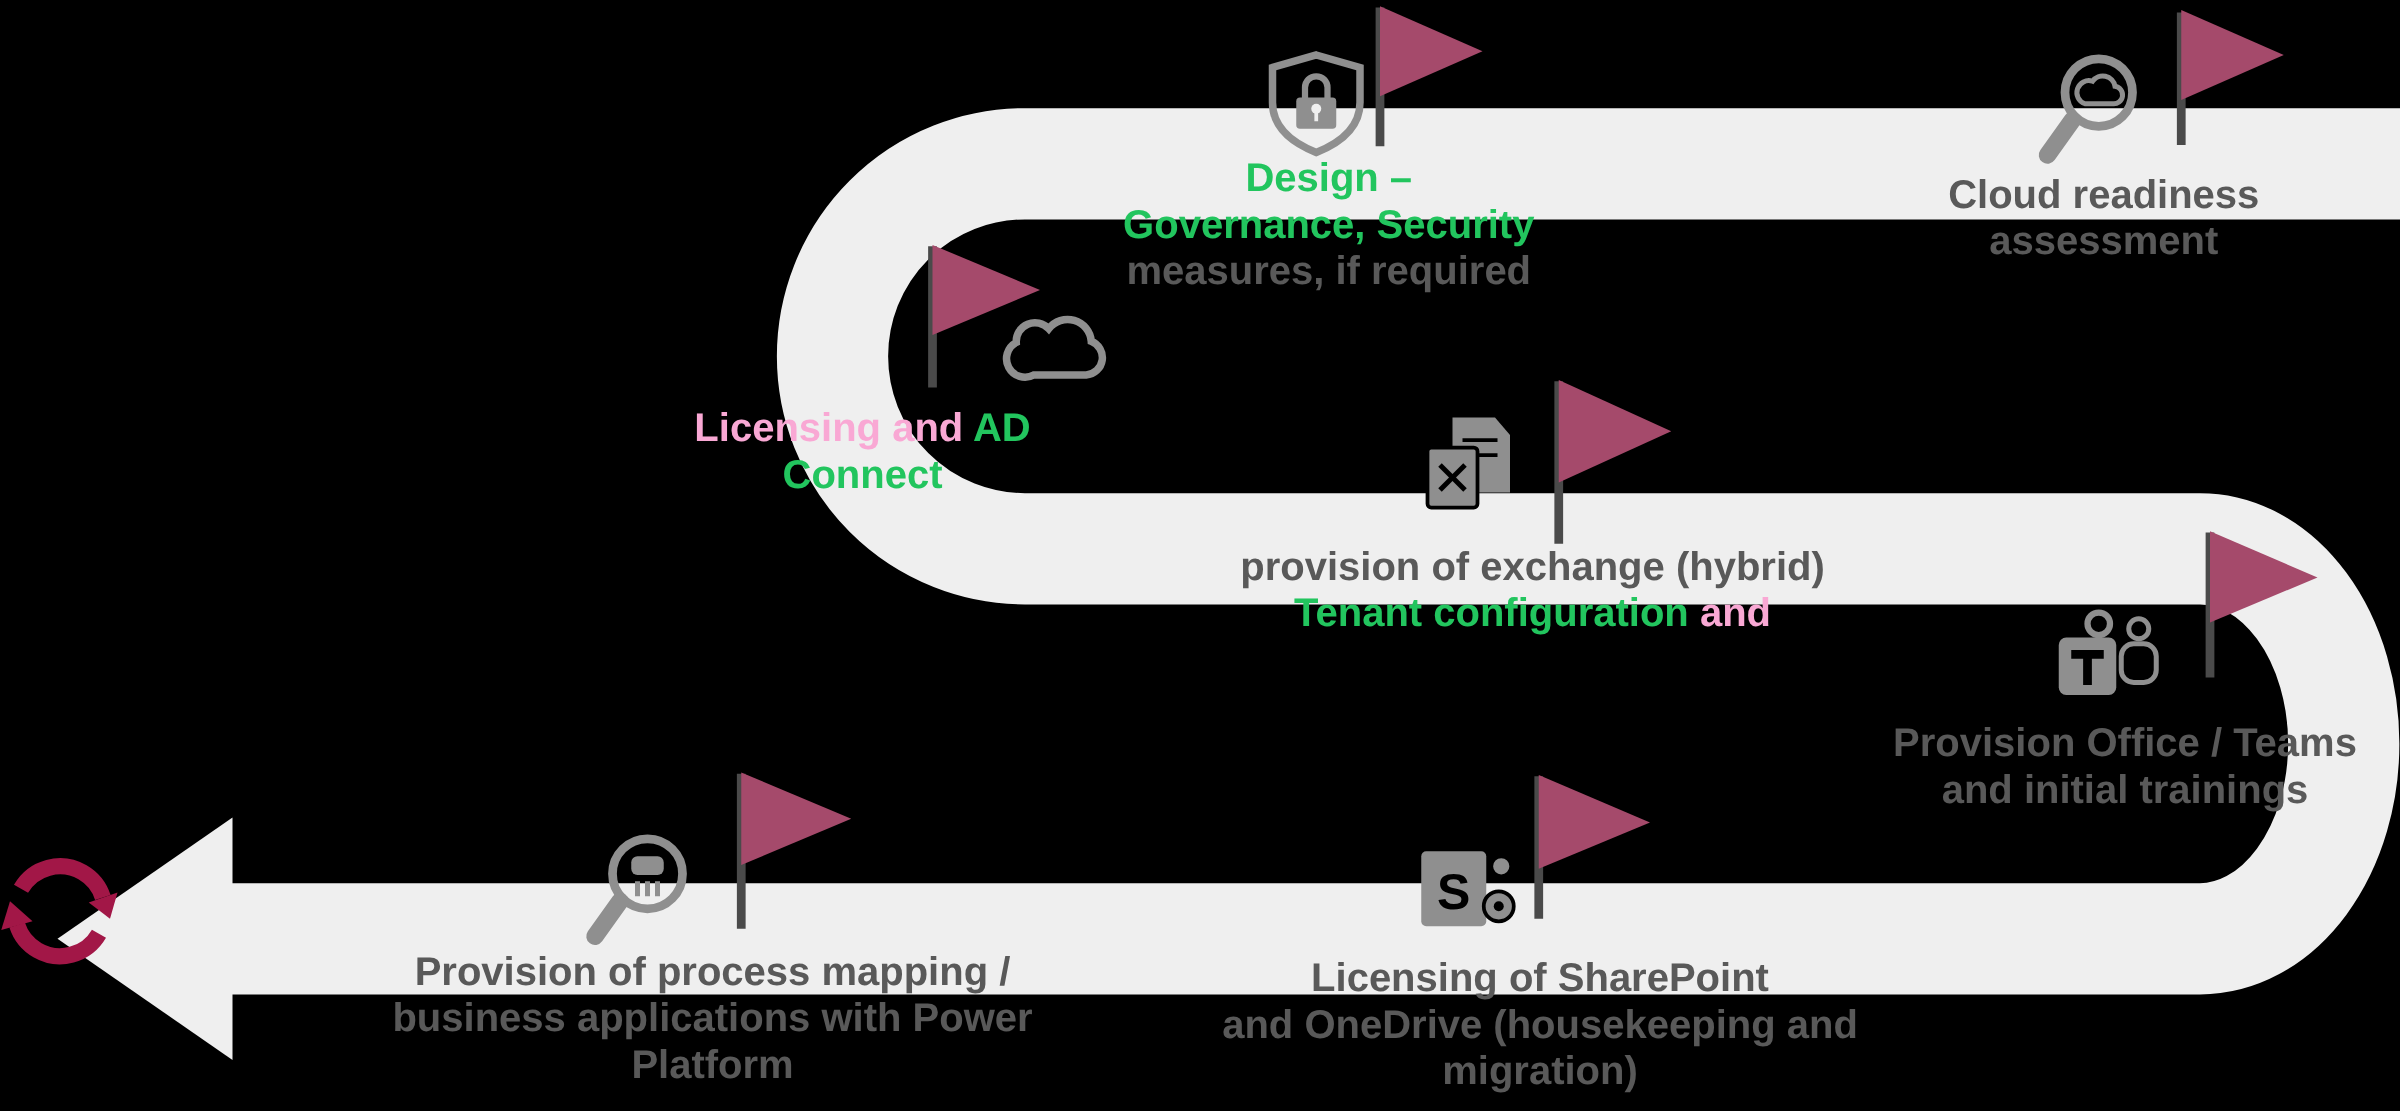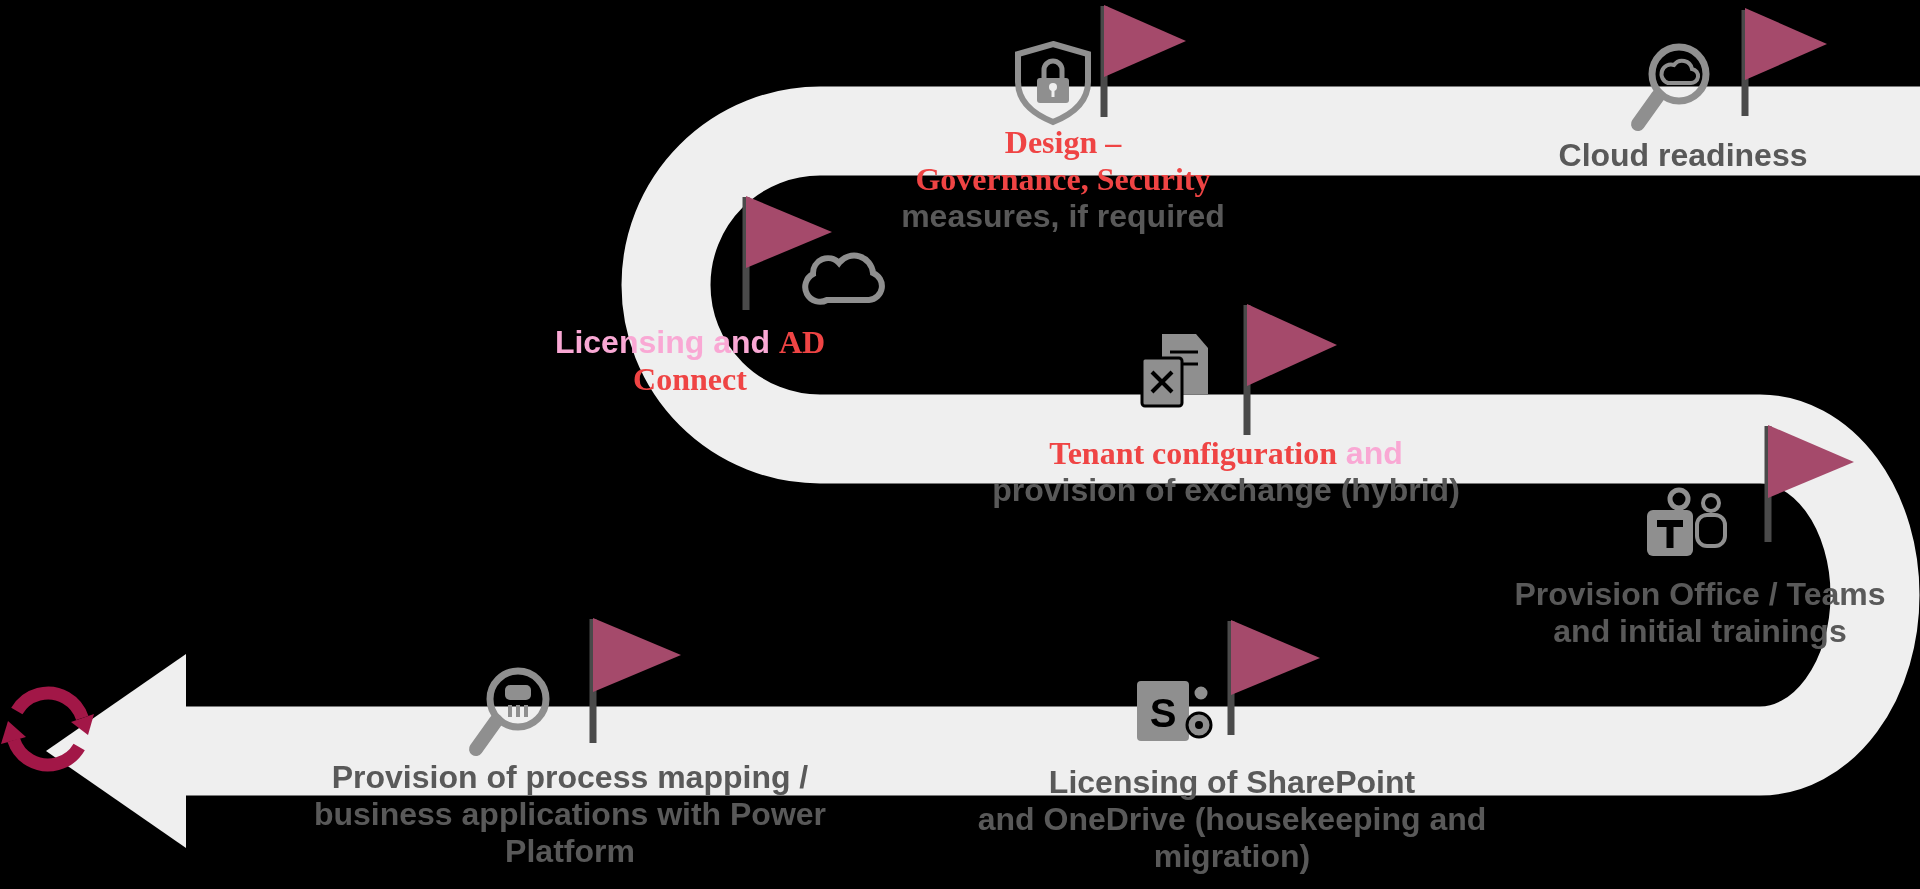--- a/index.html
+++ b/index.html
@@ -1,21 +1,21 @@
 <!DOCTYPE html>
 <html><head>
 <meta charset="utf-8">
 <style>
   html,body{margin:0;padding:0;background:#000;}
   #stage{position:relative;width:1920px;height:889px;background:#000;overflow:hidden;
          font-family:"Liberation Sans",sans-serif;}
   #stage svg.scene{position:absolute;left:0;top:0;}
   .label{position:absolute;transform:translateX(-50%);text-align:center;white-space:nowrap;
          font-weight:bold;font-size:32px;line-height:37px;color:#595959;}
-  .red{color:#ef4444;font-family:Liberation Serif, serif;}
+  .red{color:#22c55e;}
   .gray{color:#f9a8d4;}
 </style>
 </head>
 <body>
 
 <div id="stage">
 
   <svg class="scene" width="1920" height="889" viewBox="0 0 1920 889">
 
     <path d="M1925 131 H 820 A 154 154 0 0 0 820 439 H 1760 A 115 156 0 0 1 1760 751 H 183" fill="none" stroke="#EFEFEF" stroke-width="89"></path>
@@ -105,36 +105,37 @@
       <line x1="26" y1="58" x2="6" y2="86" stroke="#8F8F8F" stroke-width="14" stroke-linecap="round"></line>
       <rect x="35" y="22" width="26" height="15" rx="5" fill="#8F8F8F"></rect>
       <line x1="40" y1="42" x2="40" y2="54" stroke="#8F8F8F" stroke-width="4"></line>
       <line x1="48" y1="42" x2="48" y2="54" stroke="#8F8F8F" stroke-width="4"></line>
       <line x1="56" y1="42" x2="56" y2="54" stroke="#8F8F8F" stroke-width="4"></line>
     </g>
   </svg>
 
   <div class="label" style="left:1683px;top:137px">
     <div>Cloud readiness</div>
+    <div>assessment</div>
   </div>
 
   <div class="label" style="left:1063px;top:124px">
     <div class="red">Design –</div>
     <div class="red">Governance, Security</div>
     <div>measures, if required</div>
   </div>
 
   <div class="label" style="left:690px;top:324px">
     <div><span class="gray">Licensing and </span><span class="red">AD</span></div>
     <div class="red">Connect</div>
   </div>
 
   <div class="label" style="left:1226px;top:435px">
+    <div>provision of exchange (hybrid)</div>
     <div><span class="red">Tenant configuration</span><span class="gray"> and</span></div>
-    <div>provision of exchange (hybrid)</div>
   </div>
 
   <div class="label" style="left:1700px;top:576px">
     <div>Provision Office / Teams</div>
     <div>and initial trainings</div>
   </div>
 
   <div class="label" style="left:1232px;top:764px">
     <div>Licensing of SharePoint</div>
     <div>and OneDrive (housekeeping and</div>

